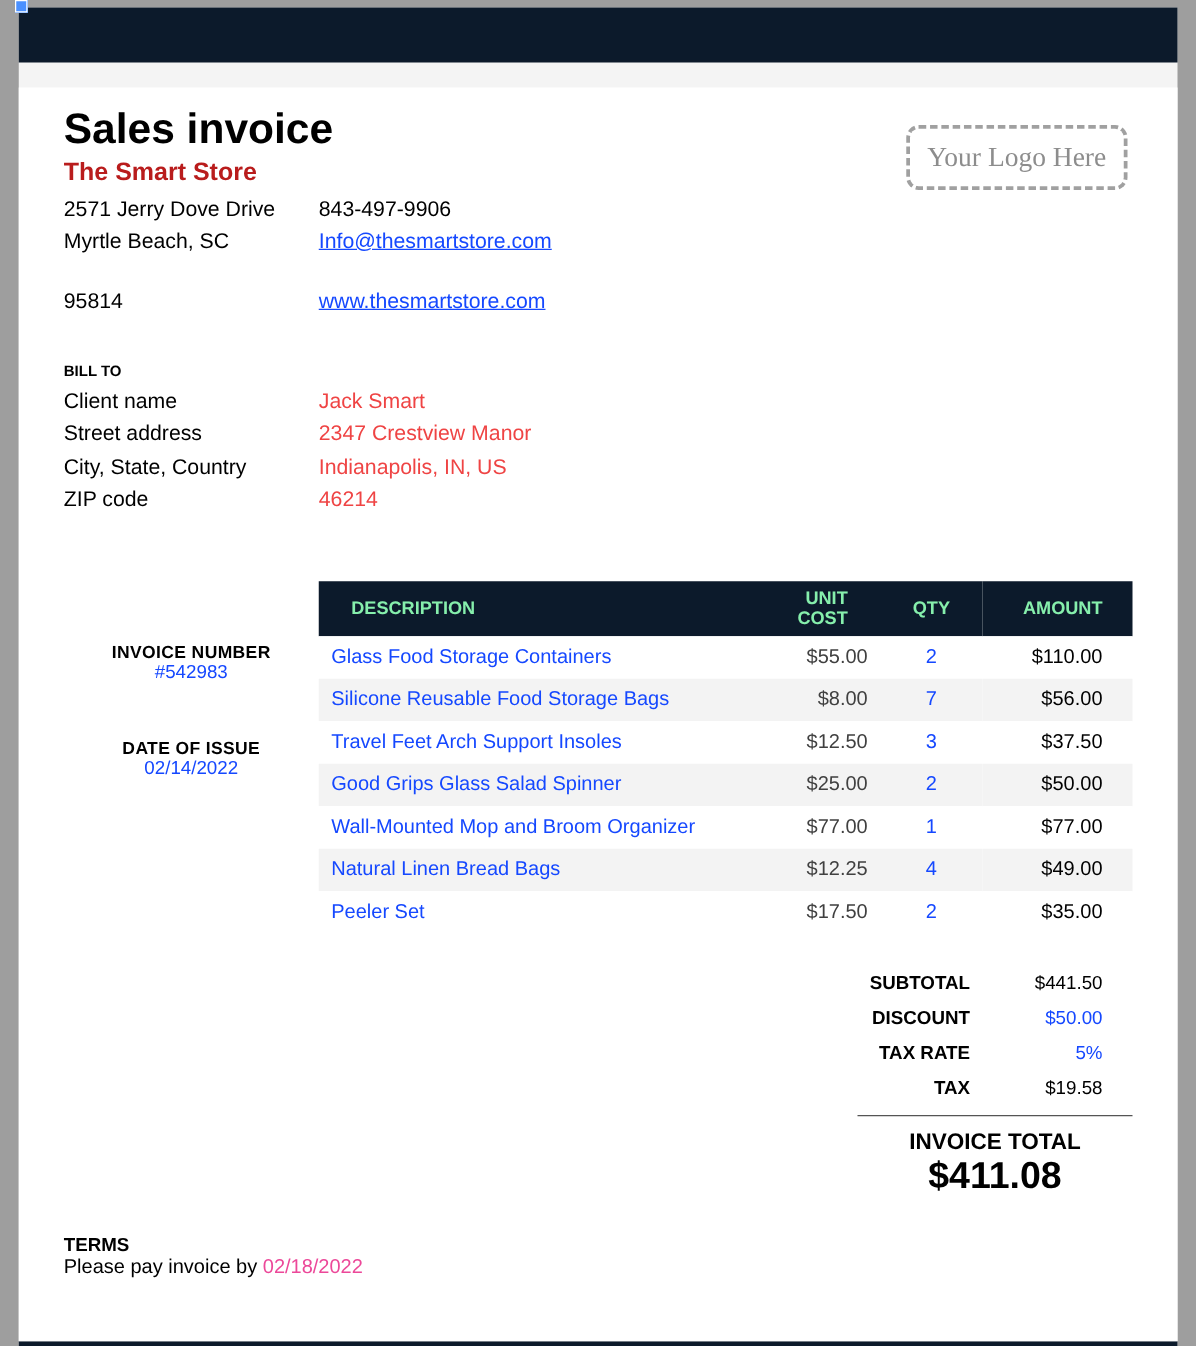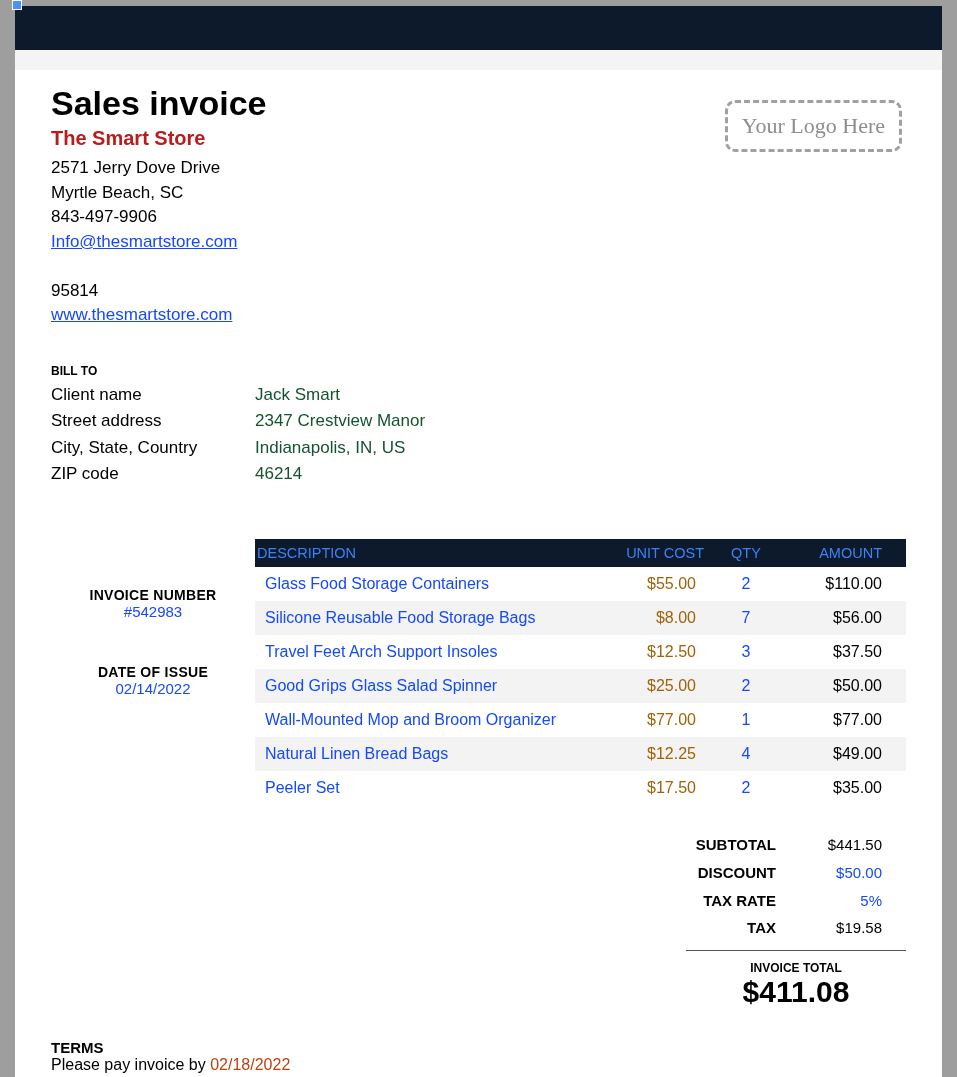--- a/index.html
+++ b/index.html
@@ -29,77 +29,77 @@
     font-size: 34px;
     font-weight: bold;
     margin: 0 0 4px 0;
   }
   .company {
     color: #b91c1c;
     font-weight: bold;
     font-size: 20px;
     margin-bottom: 6px;
   }
-  .inforow { display: flex; flex-direction: column; }
+  .inforow { display: flex; }
   .col-a { width: 204px; }
   .col-b { }
   .info-line { font-size: 17px; line-height: 1.45; }
-  .blue { color: #c2410c; }
+  .blue { color: #ec4899; }
   .link { color: #1548ff; }
   .logo-placeholder {
     position: absolute;
     top: 30px; right: 40px;
     border: 3px dashed #a0a0a0;
     border-radius: 10px;
     padding: 10px 14px;
     color: #8d8d8d;
     font-size: 22px;
     font-family: "Times New Roman", serif;
   }
   .billto-block { margin-top: 36px; }
   .billto-title { font-weight: bold; font-size: 12px; margin-bottom: 4px; }
   .billto-row { display: flex; font-size: 17px; line-height: 1.55; }
   .billto-label { width: 204px; }
-  .billto-value { color: #14532d; }
+  .billto-value { color: #ef4444; }
   .main-row { display: flex; margin-top: 52px; }
   .left-meta { width: 204px; text-align: center; padding-top: 48px; }
   .meta-title { font-weight: bold; font-size: 14px; letter-spacing: .3px; }
   .meta-val { color: #1548ff; font-size: 15px; margin-bottom: 44px; }
   .table-wrap { flex: 1; }
   table { width: 100%; border-collapse: collapse; }
   thead th {
-    background: #0c1a2b; color: #3b82f6;
-    font-size: 14.5px; font-weight: normal;
-    padding: 6px 2px; text-align: left;
+    background: #0c1a2b; color: #86efac;
+    font-size: 14.5px; font-weight: bold;
+    padding: 6px 26px; text-align: left;
   }
   thead th.c-cost { text-align: right; width: 120px;}
   thead th.c-qty  { text-align: center; width: 80px; }
   thead th.c-amt  { text-align: right; width: 120px; padding-right: 24px;}
   tbody td {
     font-size: 16px; padding: 8px 10px;
   }
   tbody tr:nth-child(odd)  { background: #fff; }
   tbody tr:nth-child(even) { background: #f3f3f3; }
   td.c-desc { color: #1548ff; }
-  td.c-cost { color: #a16207; text-align: right; }
+  td.c-cost { color: #404040; text-align: right; }
   td.c-qty  { color: #1548ff; text-align: center; }
   td.c-amt  { text-align: right; padding-right: 24px;}
   .totals {
     margin-top: 26px;
     width: 100%;
     display: flex;
     flex-direction: column;
     align-items: flex-end;
   }
   .tot-row { display:flex; font-size: 15px; line-height: 1.85; }
   .tot-label { width: 170px; text-align: right; font-weight: bold; padding-right: 30px;}
   .tot-val { width: 100px; text-align: right; padding-right: 24px;}
   .tot-blue { color: #1548ff; }
   .tot-divider { width: 220px; border-top: 1px solid #555; margin: 8px 0 10px 0;}
-  .inv-total-label { font-weight: bold; font-size: 12px; text-align: center; width: 220px;}
+  .inv-total-label { font-weight: bold; font-size: 18px; text-align: center; width: 220px;}
   .inv-total-val { font-weight: bold; font-size: 30px; text-align: center; width: 220px;}
   .terms { margin-top: 30px; }
   .terms-title { font-weight: bold; font-size: 15px; }
   .terms-line { font-size: 16px; }
   .bottombar { background:#0c1a2b; height: 20px; }
   .sel-handle {
     position: fixed;
     top: 0; left: 12px;
     width: 10px; height: 10px;
     background: #4a90ff;

